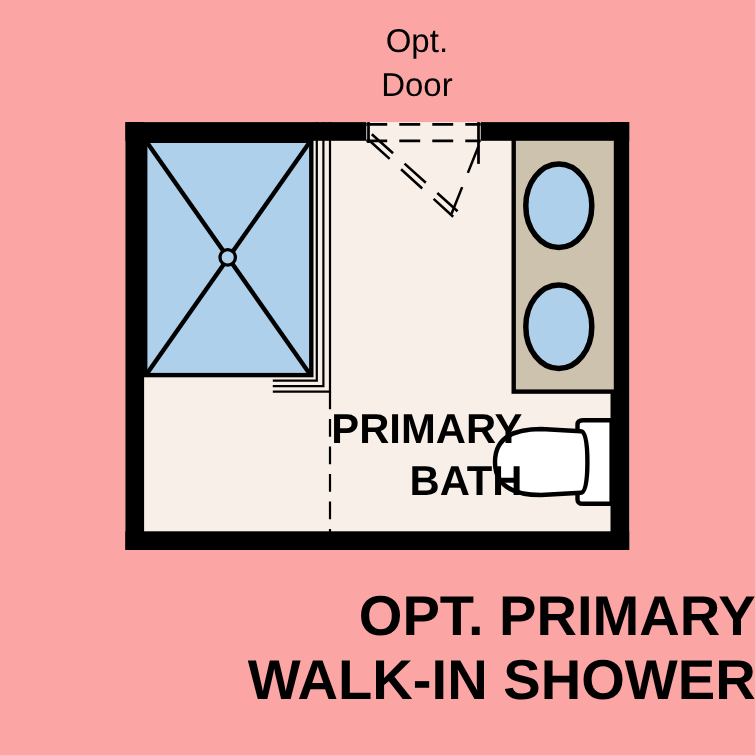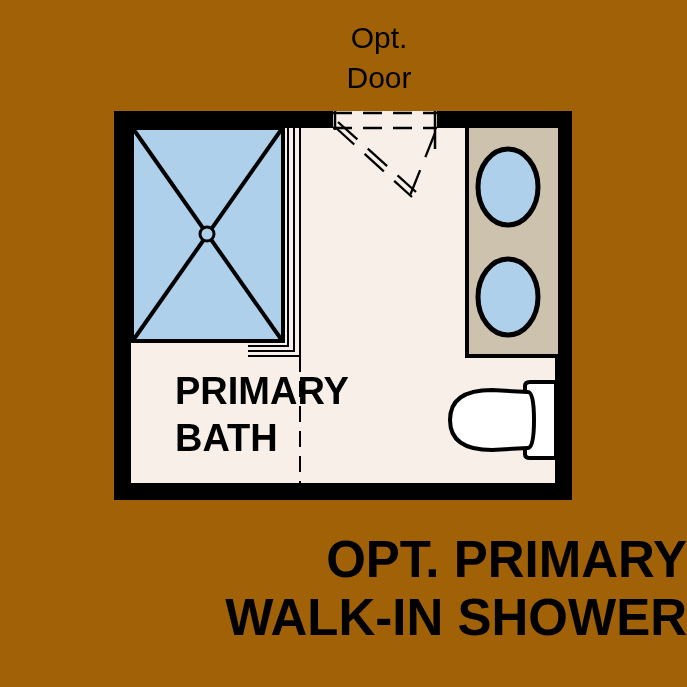--- a/index.html
+++ b/index.html
@@ -10,21 +10,21 @@
   body {
     width: 687px;
     height: 687px;
     font-family: "Liberation Sans", sans-serif;
     overflow: hidden;
   }
   #plan-root {
     position: relative;
     width: 687px;
     height: 687px;
-    background: #a16207;
+    background: #fca5a5;
   }
   #floorplan-svg {
     position: absolute;
     left: 0;
     top: 0;
     width: 687px;
     height: 687px;
     display: block;
   }
   .opt-door-label {
@@ -39,21 +39,21 @@
     color: #000000;
     letter-spacing: 0px;
     font-family: "Liberation Sans", sans-serif;
     white-space: pre-line;
   }
   .room-label {
     position: absolute;
     left: 175px;
     top: 368px;
     width: 300px;
-    text-align: left;
+    text-align: right;
     font-size: 38px;
     line-height: 47px;
     font-weight: bold;
     color: #000000;
     font-family: "Liberation Sans", sans-serif;
     white-space: pre-line;
   }
   .caption {
     position: absolute;
     left: 0px;

